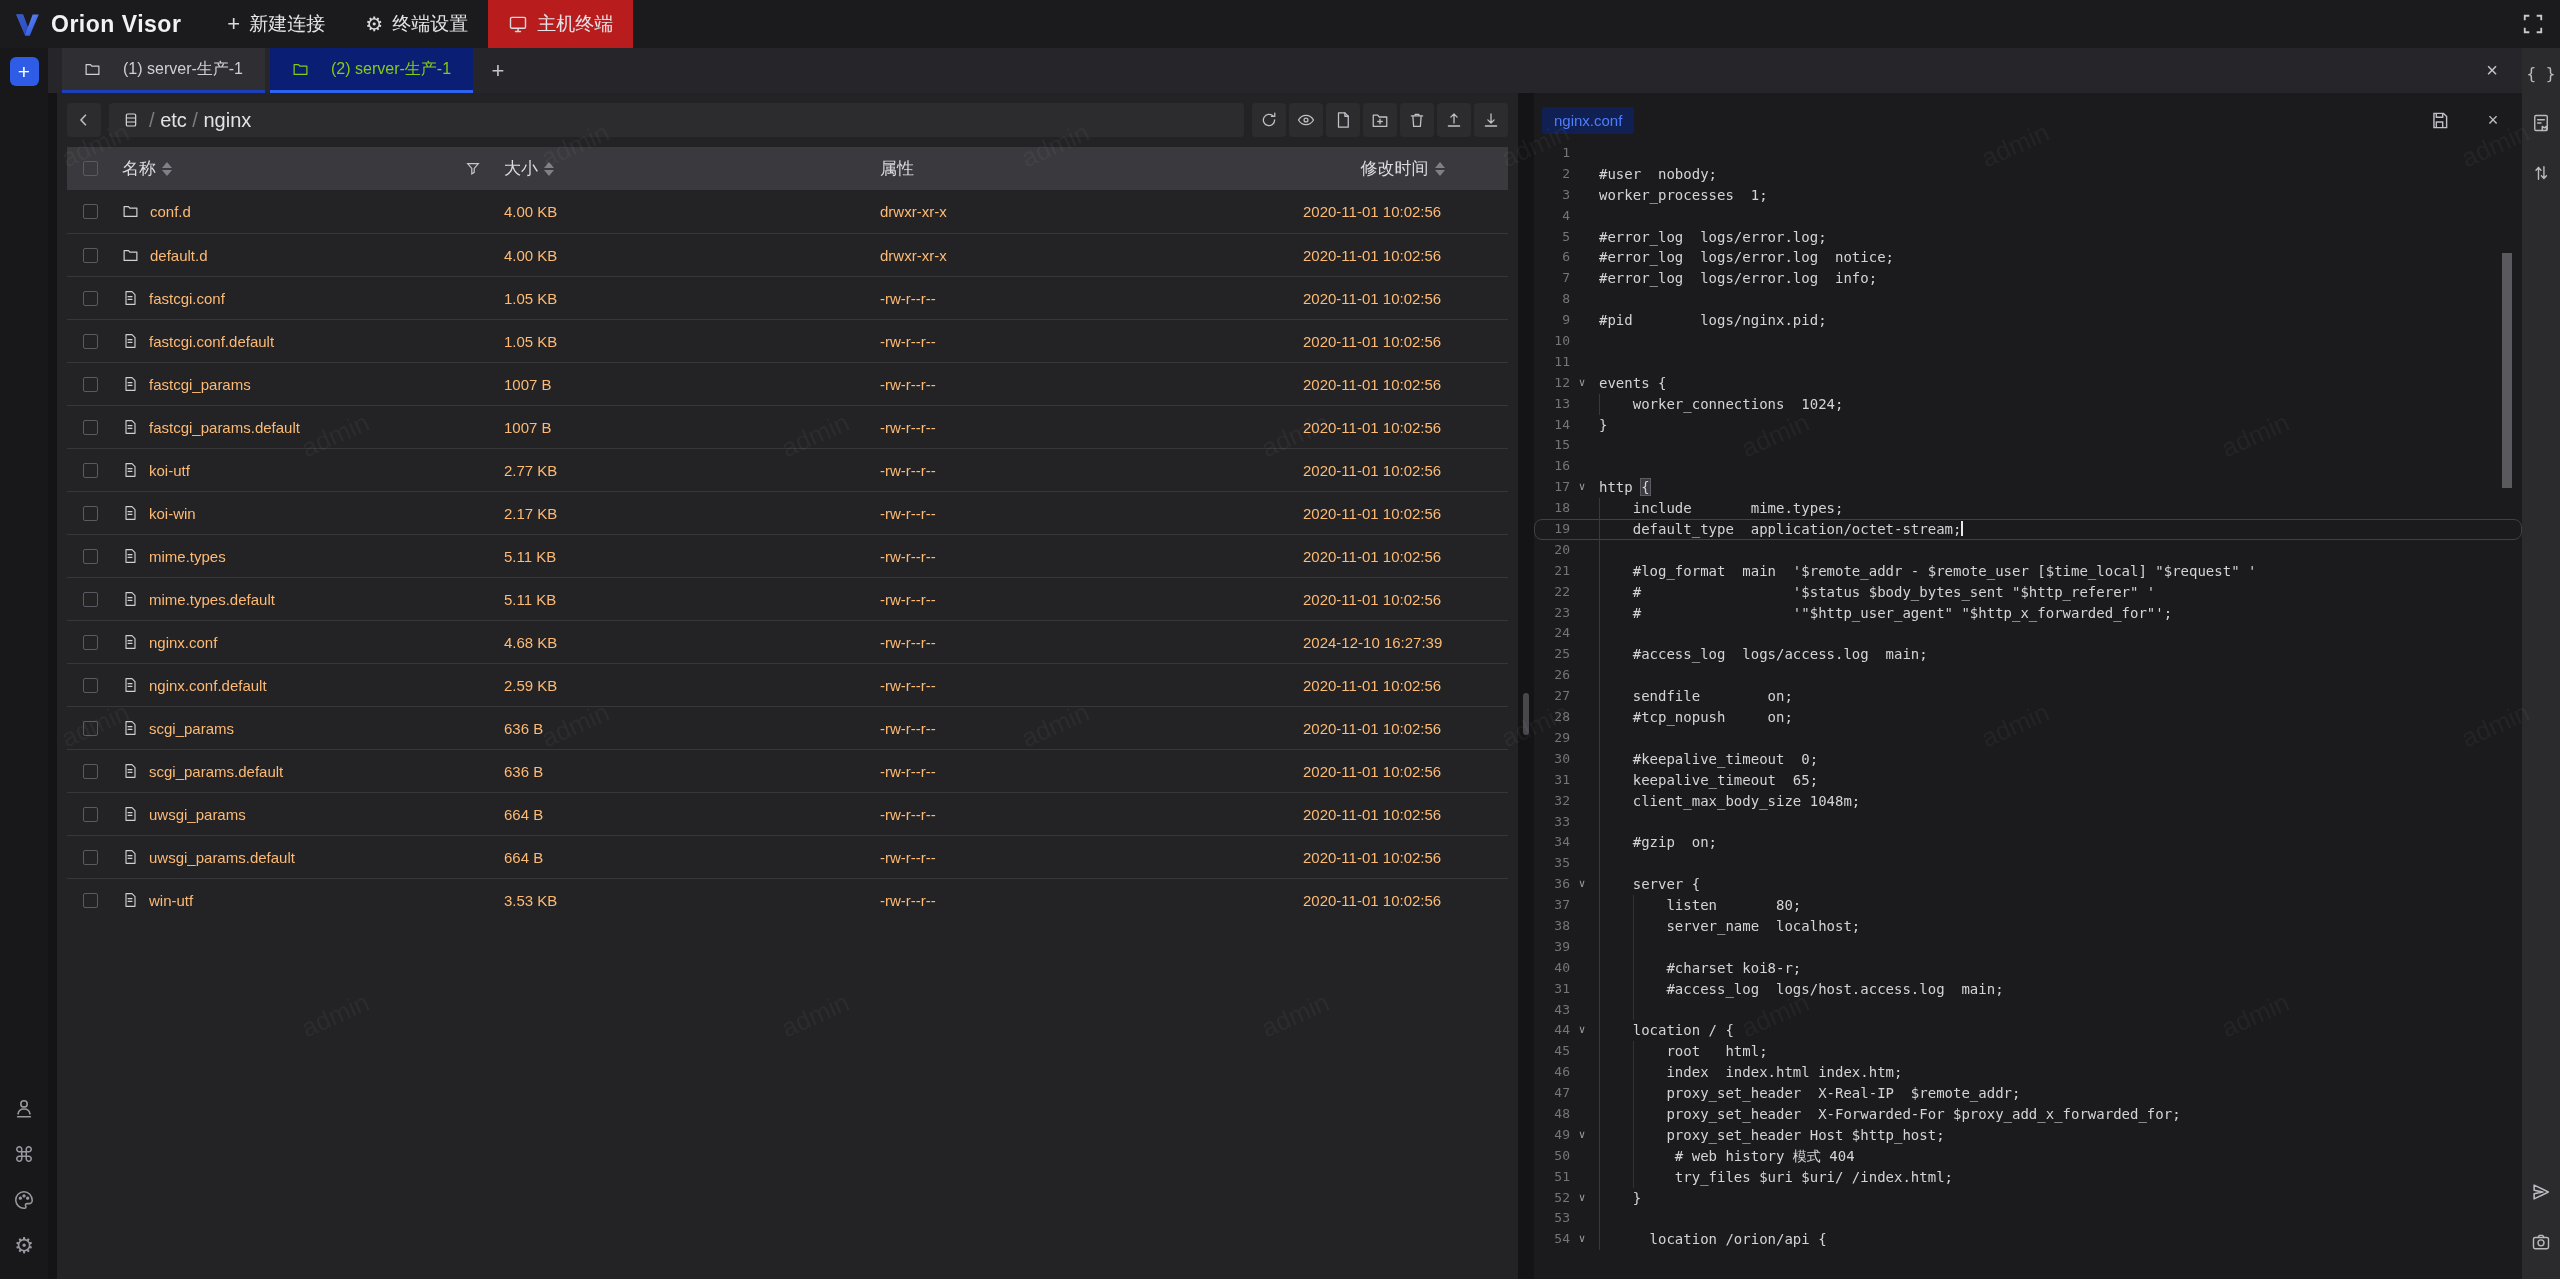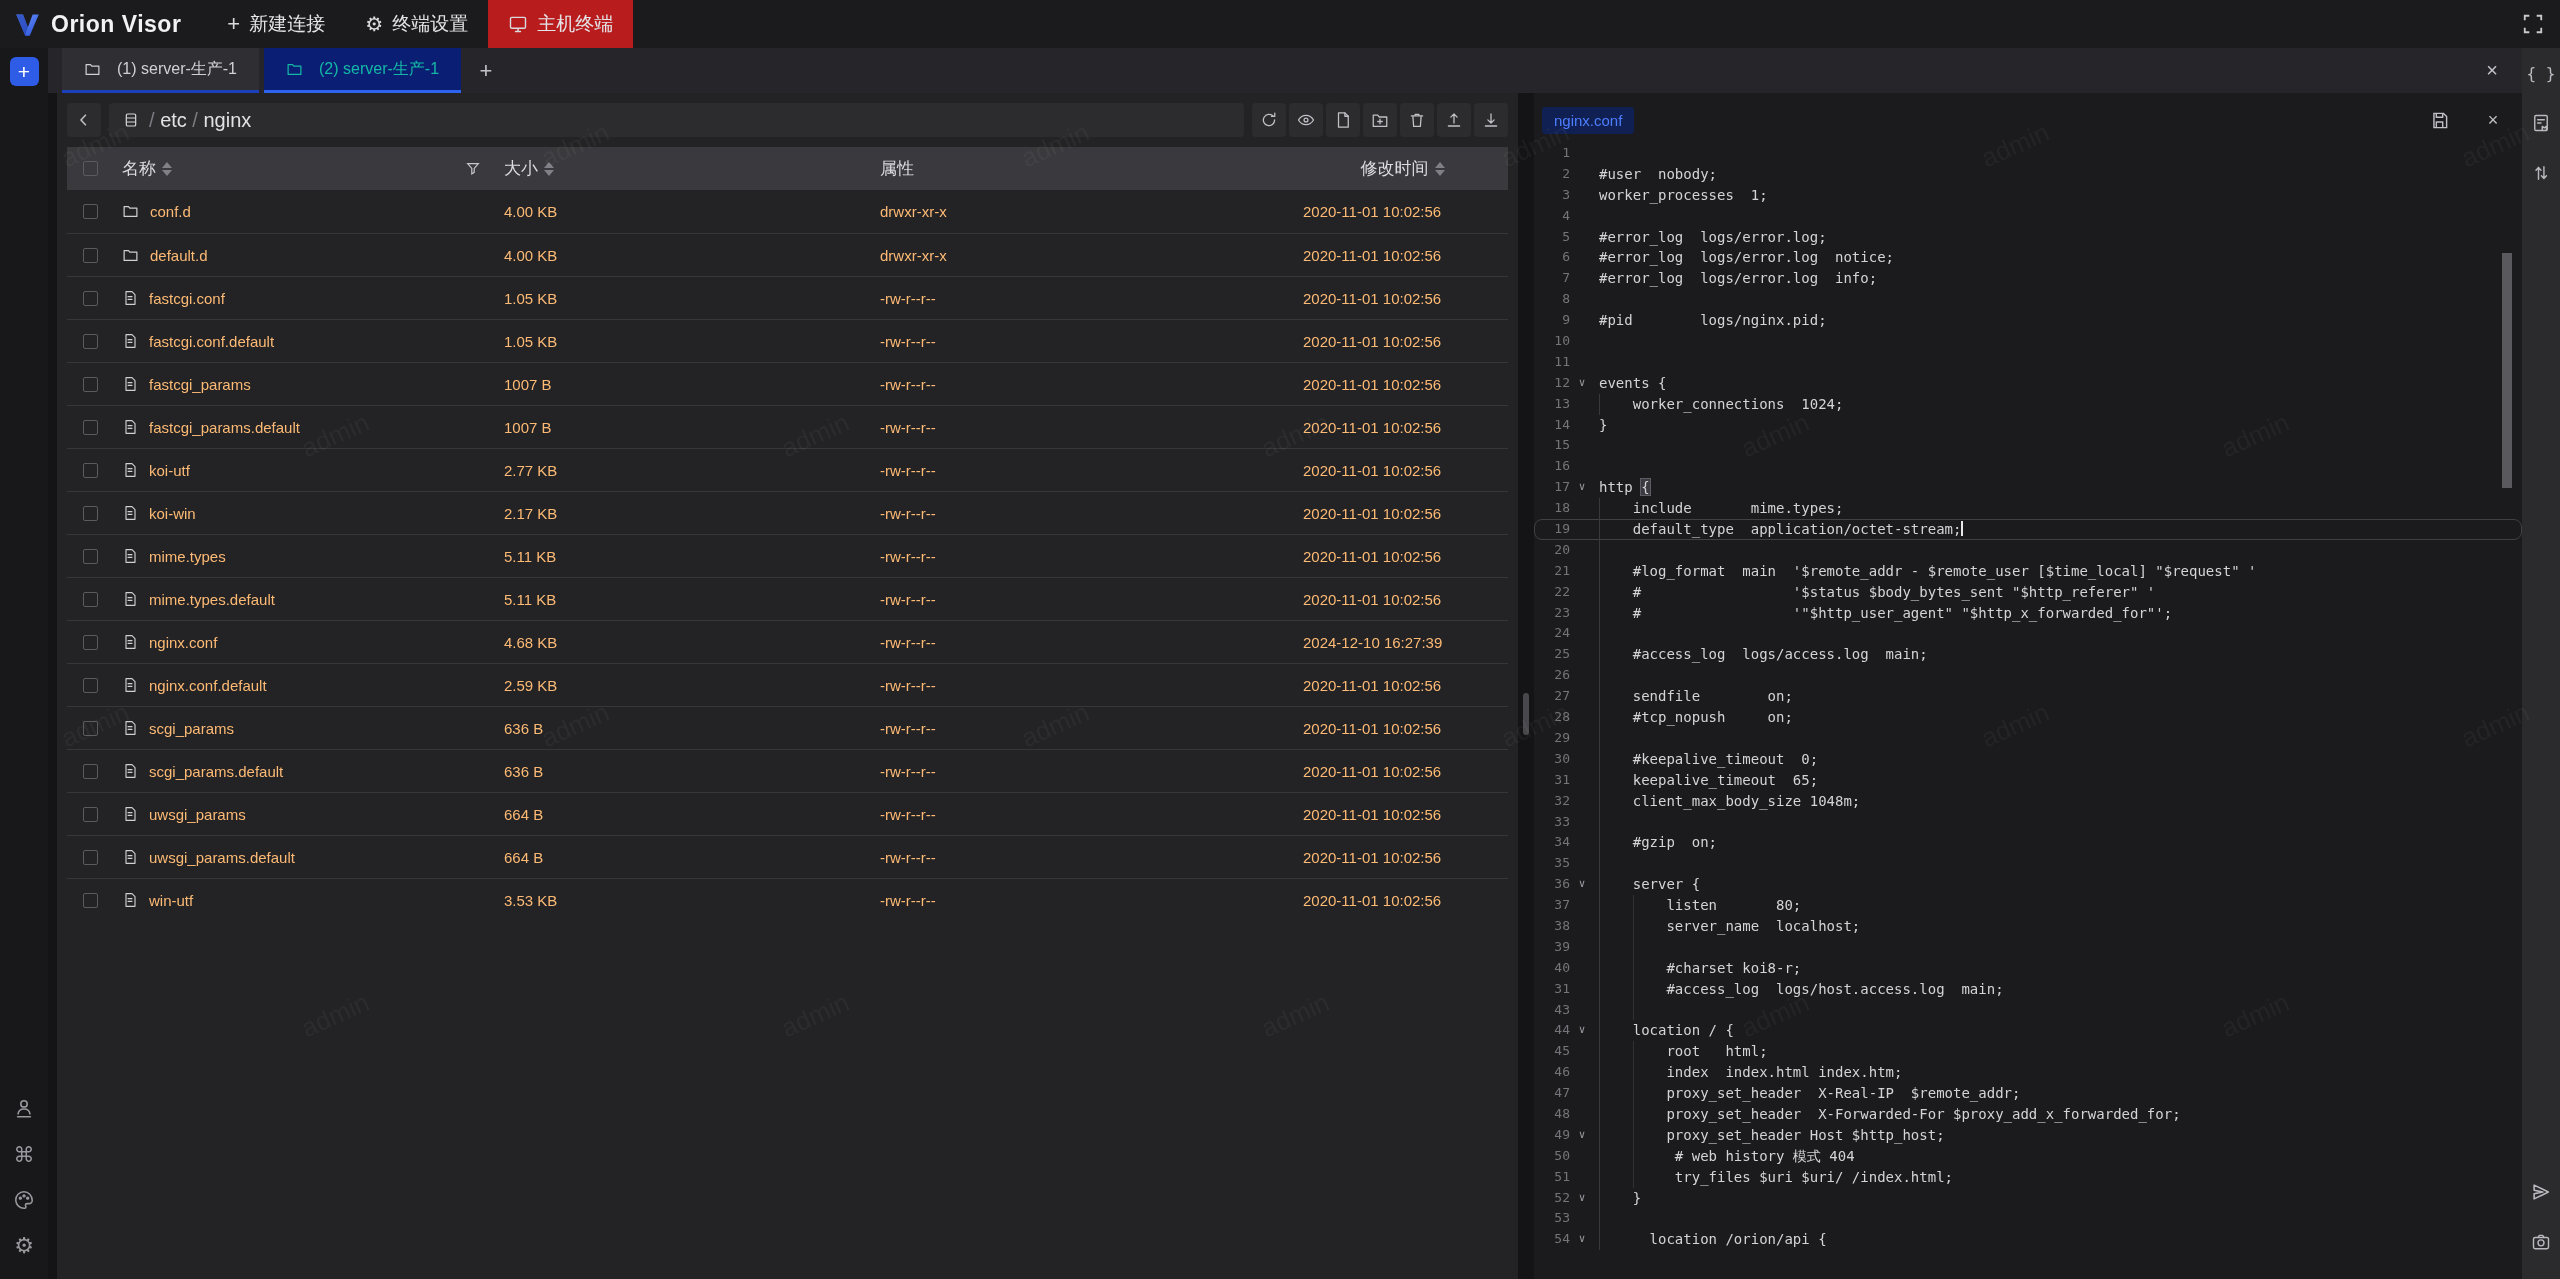--- a/index.html
+++ b/index.html
@@ -26,23 +26,23 @@
         background:#2e5ce6; color:#fff; font-size:21px; line-height:27px; cursor:pointer; }
   .rail-spacer { flex:1; }
   .rail-icon { width:48px; height:46px; display:flex; align-items:center; justify-content:center;
                color:#98989e; cursor:pointer; }
   .left-rail .rail-group { margin-bottom:10px; }
 
   .workspace { flex:1; display:flex; flex-direction:column; min-width:0; }
 
   
   .tabstrip { height:45px; flex:none; background:#26262a; display:flex; align-items:stretch; padding-left:14px; }
-  .tab { display:flex; align-items:center; gap:16px; padding:0 22px; font-size:16px; color:#cfcfd4;
+  .tab { display:flex; align-items:center; gap:22px; padding:0 22px; font-size:16px; color:#cfcfd4;
          background:#2f2f33; border-bottom:3px solid #1c40bb; margin-right:5px; cursor:pointer; white-space:nowrap; }
-  .tab.active { background:#0a1f73; color:#14b8a6; border-bottom-color:#2e63f0; }
+  .tab.active { background:#0a1f73; color:#84cc16; border-bottom-color:#2e63f0; }
   .tab .ti { display:flex; color:inherit; }
   .newtab { width:40px; border:none; background:transparent; color:#c3c3c9; font-size:22px; cursor:pointer; }
   .tabstrip .ts-spacer { flex:1; }
   .ts-close { display:flex; align-items:center; padding:0 24px; color:#c3c3c9; font-size:20px; cursor:pointer; }
 
   
   .content { flex:1; display:flex; min-height:0; padding:0 0 0 9px; }
 
   
   .file-panel { width:1461px; flex:none; background:#232326; display:flex; flex-direction:column; padding:10px 10px 0 10px; }

